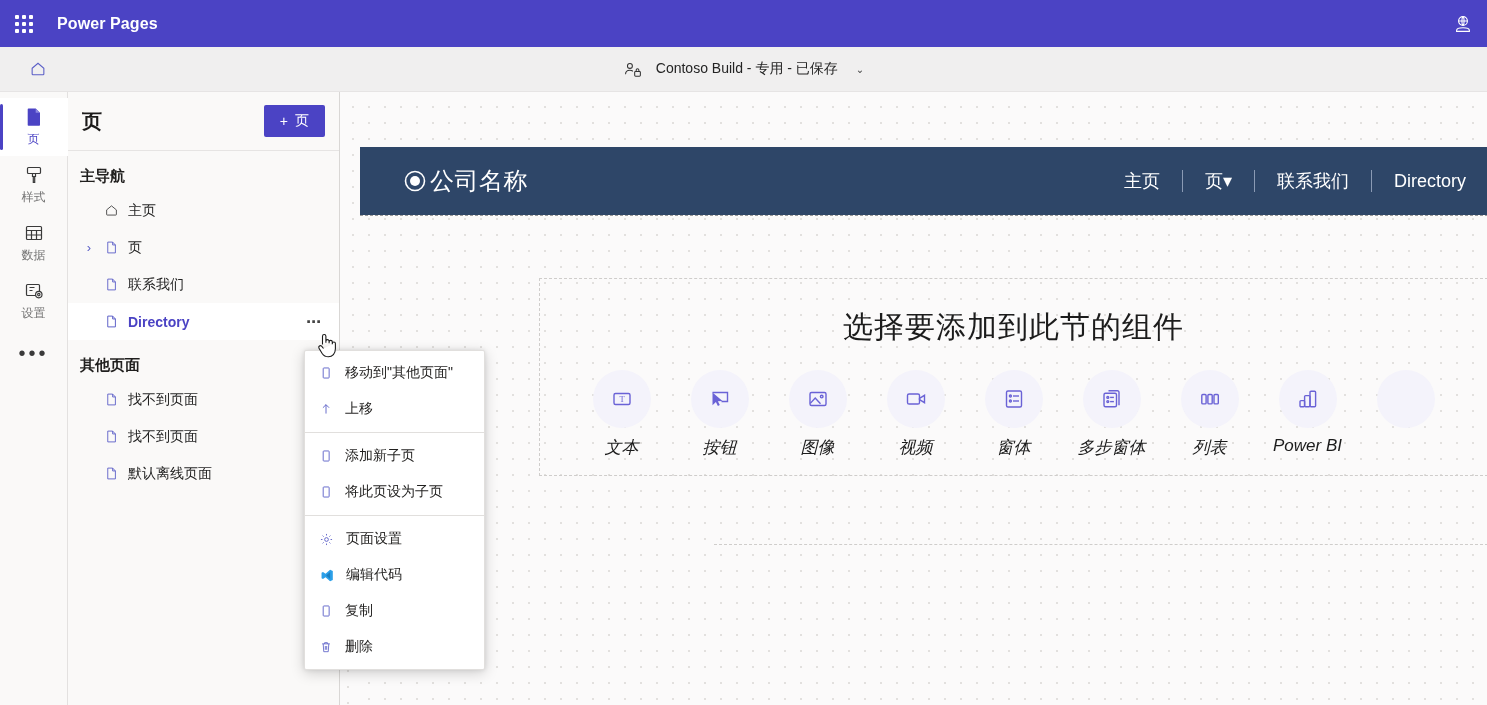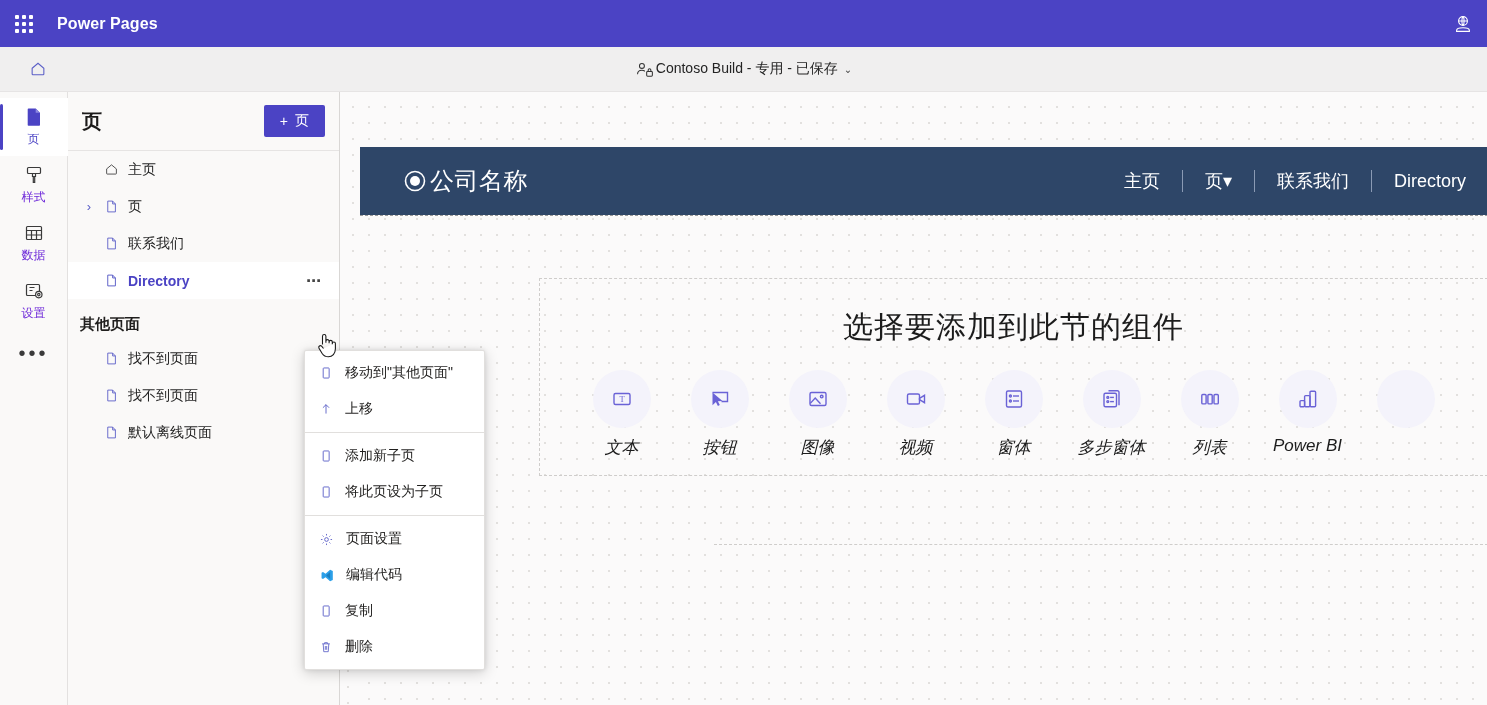--- a/index.html
+++ b/index.html
@@ -35,35 +35,35 @@
     position: absolute; top: 47px; left: 0; width: 1487px; height: 45px;
     background: #f0efef; display: flex; align-items: center;
     border-bottom: 1px solid #e6e4e4;
   }
   .home-btn {
     width: 44px; height: 44px; display: flex; align-items: center; justify-content: center;
     margin-left: 16px; cursor: pointer;
   }
   .site-chip {
     position: absolute; left: 50%; transform: translateX(-50%);
-    display: flex; align-items: center; gap: 2px; cursor: pointer;
+    display: flex; align-items: center; gap: 14px; cursor: pointer;
     font-size: 14px; color: #242424; white-space: nowrap;
   }
   .site-chip .chev { font-size: 10px; color: #444; margin-left: 4px; }
 
   
   .rail {
     position: absolute; top: 92px; left: 0; width: 68px; height: 613px;
     background: #faf9f8; border-right: 1px solid #e3e1e0;
     display: flex; flex-direction: column; align-items: center; padding-top: 6px;
   }
   .rail-item {
     width: 68px; height: 58px; display: flex; flex-direction: column;
     align-items: center; justify-content: center; gap: 3px; cursor: pointer;
-    position: relative; color: #6d28d9; font-size: 12px;
+    position: relative; color: #737373; font-size: 12px;
   }
   .rail-item.active { background: #ffffff; color: #4b43c4; }
   .rail-item.active:before {
     content: ""; position: absolute; left: 0; top: 6px; bottom: 6px; width: 3px;
     background: #4b43c4; border-radius: 2px;
   }
   .rail-more {
     width: 68px; height: 46px; display:flex; align-items:center; justify-content:center;
     letter-spacing: 3px; color: #3a3a3a; font-size: 20px; cursor: pointer; line-height: 8px;
   }
@@ -284,20 +284,21 @@
 
   <div class="panel">
     <div class="panel-head">
       <div class="panel-title">页</div>
       <button class="new-page-btn">
         <span>+</span>
         <span>页</span>
       </button>
     </div>
 
+    <div class="group-title">主导航</div>
 
     <div class="tree-item">
       <span class="ico">
         <svg width="15" height="15" viewBox="0 0 20 20" fill="none" stroke="#444" stroke-width="1.2">
           <path d="M3.5 9.2 10 3.8l6.5 5.4v6.1a.8.8 0 0 1-.8.8H4.3a.8.8 0 0 1-.8-.8z"></path>
         </svg>
       </span>
       <span>主页</span>
     </div>
 

